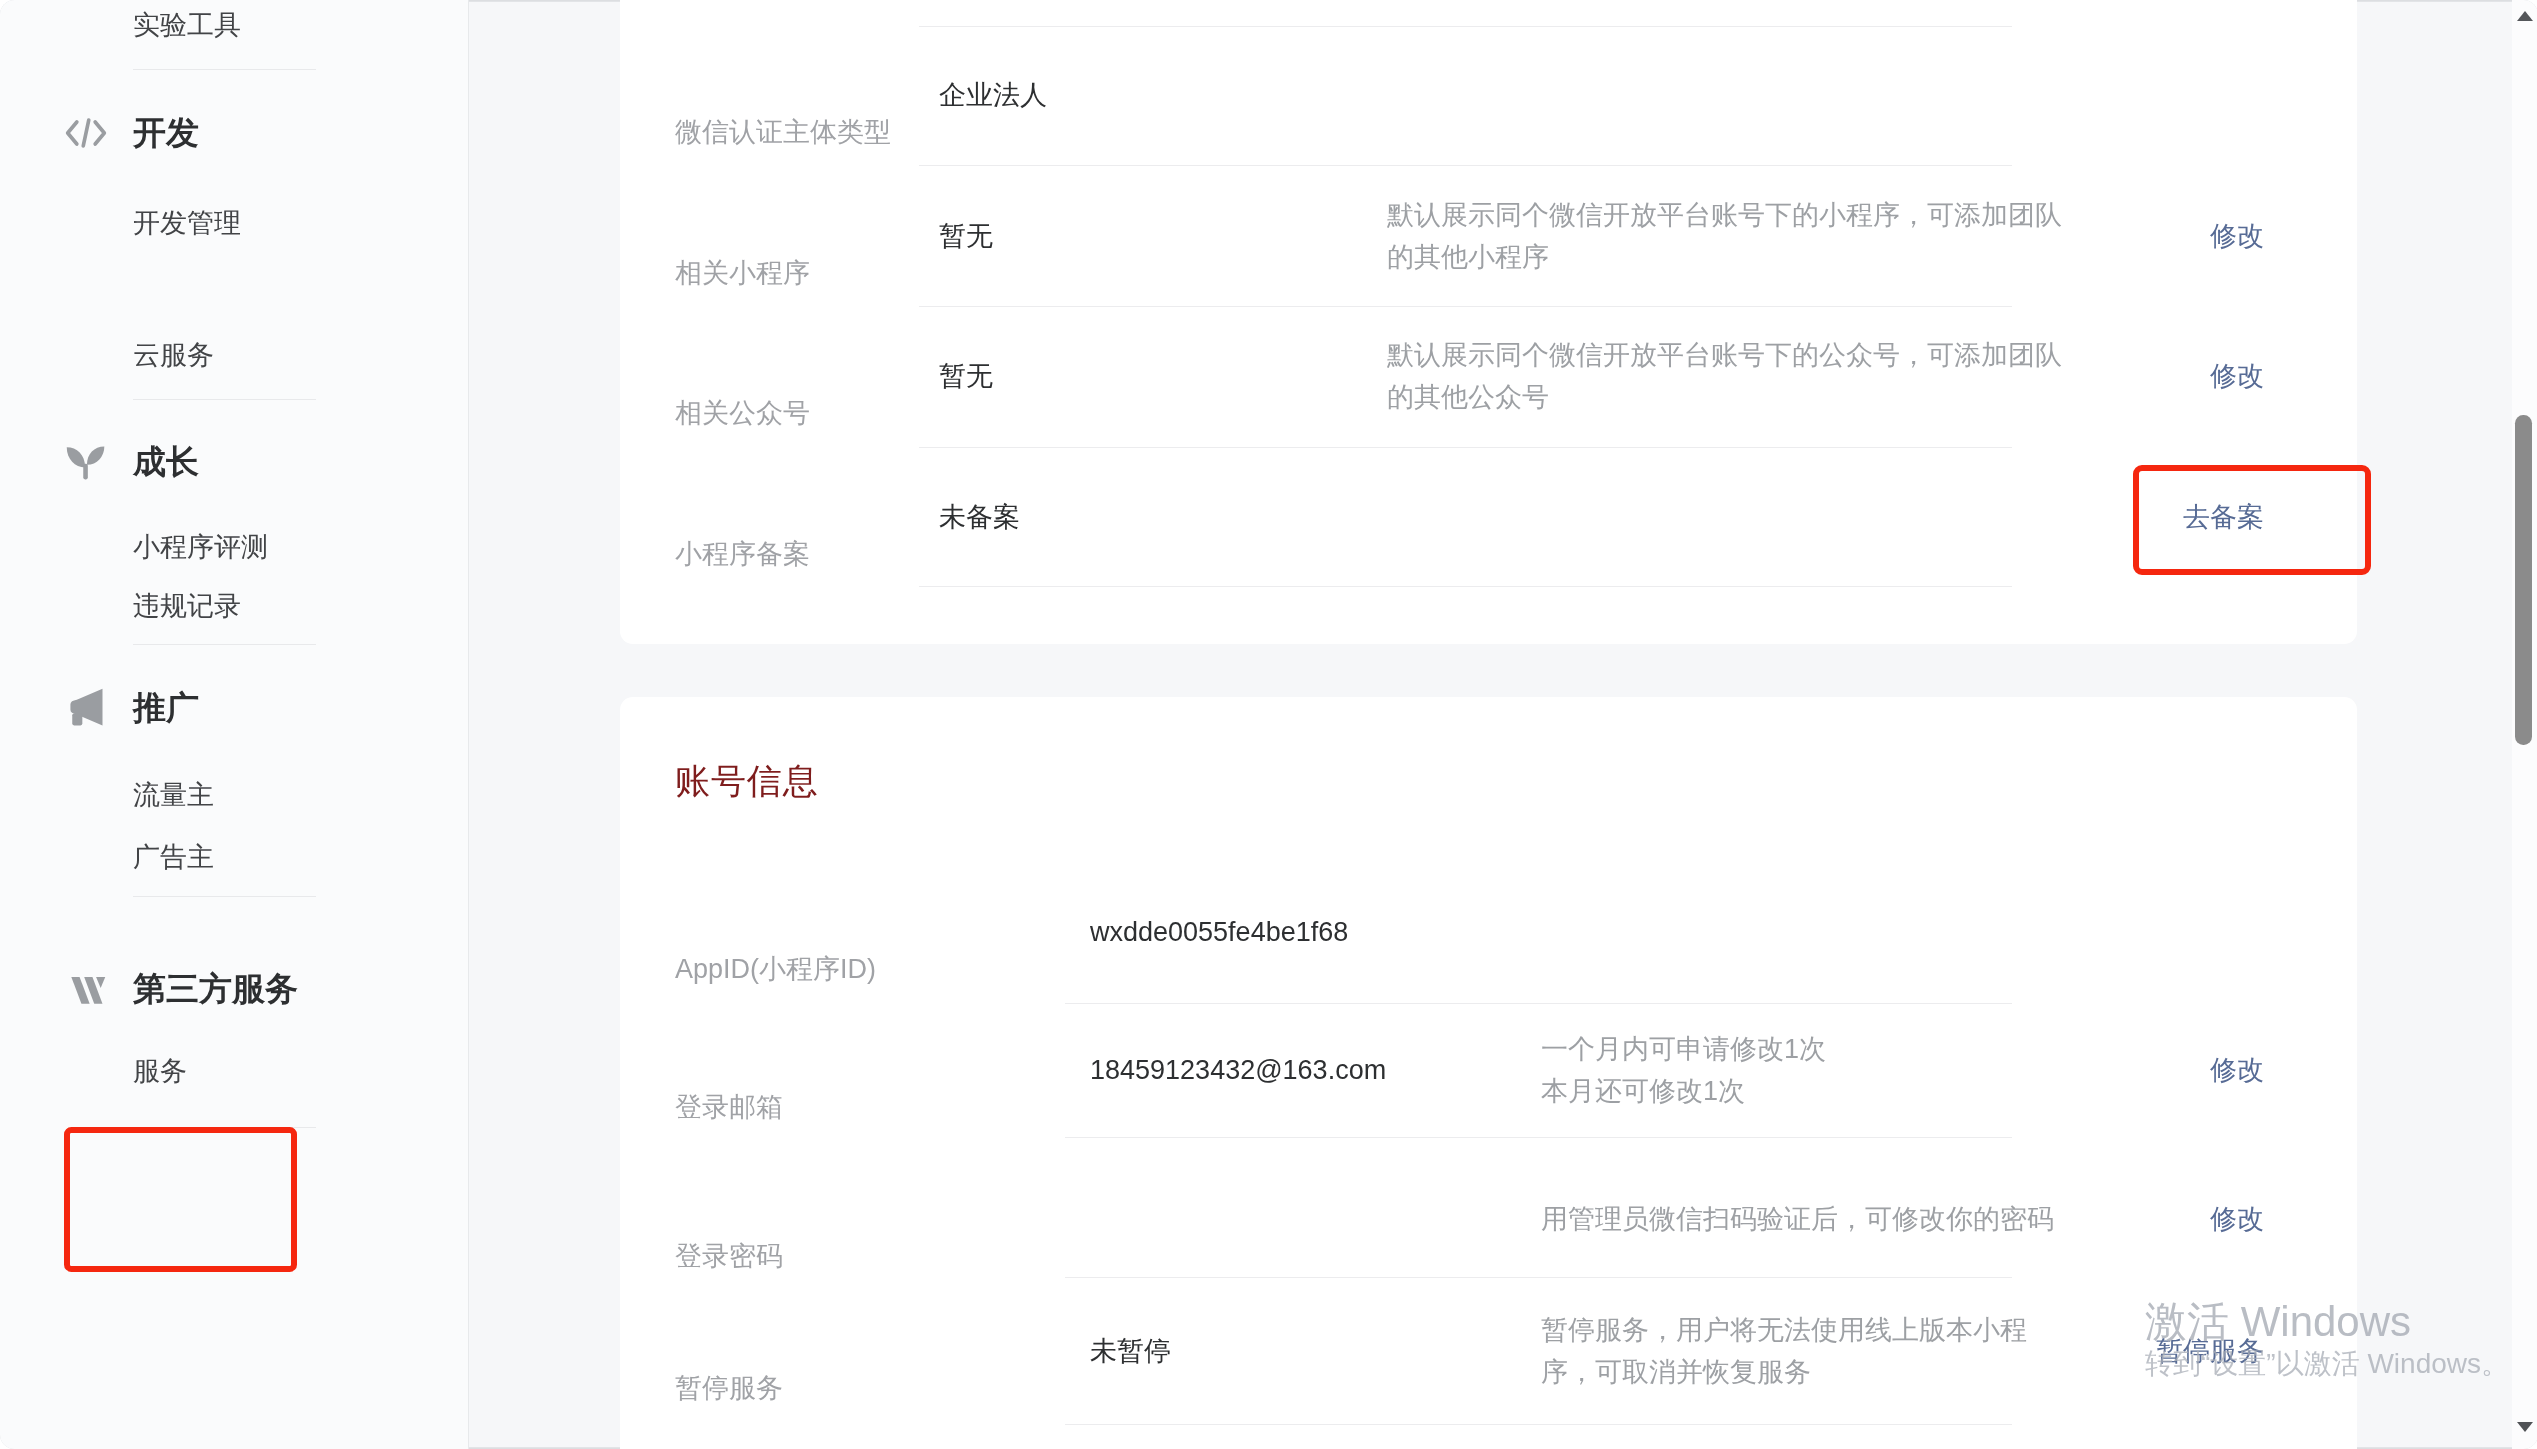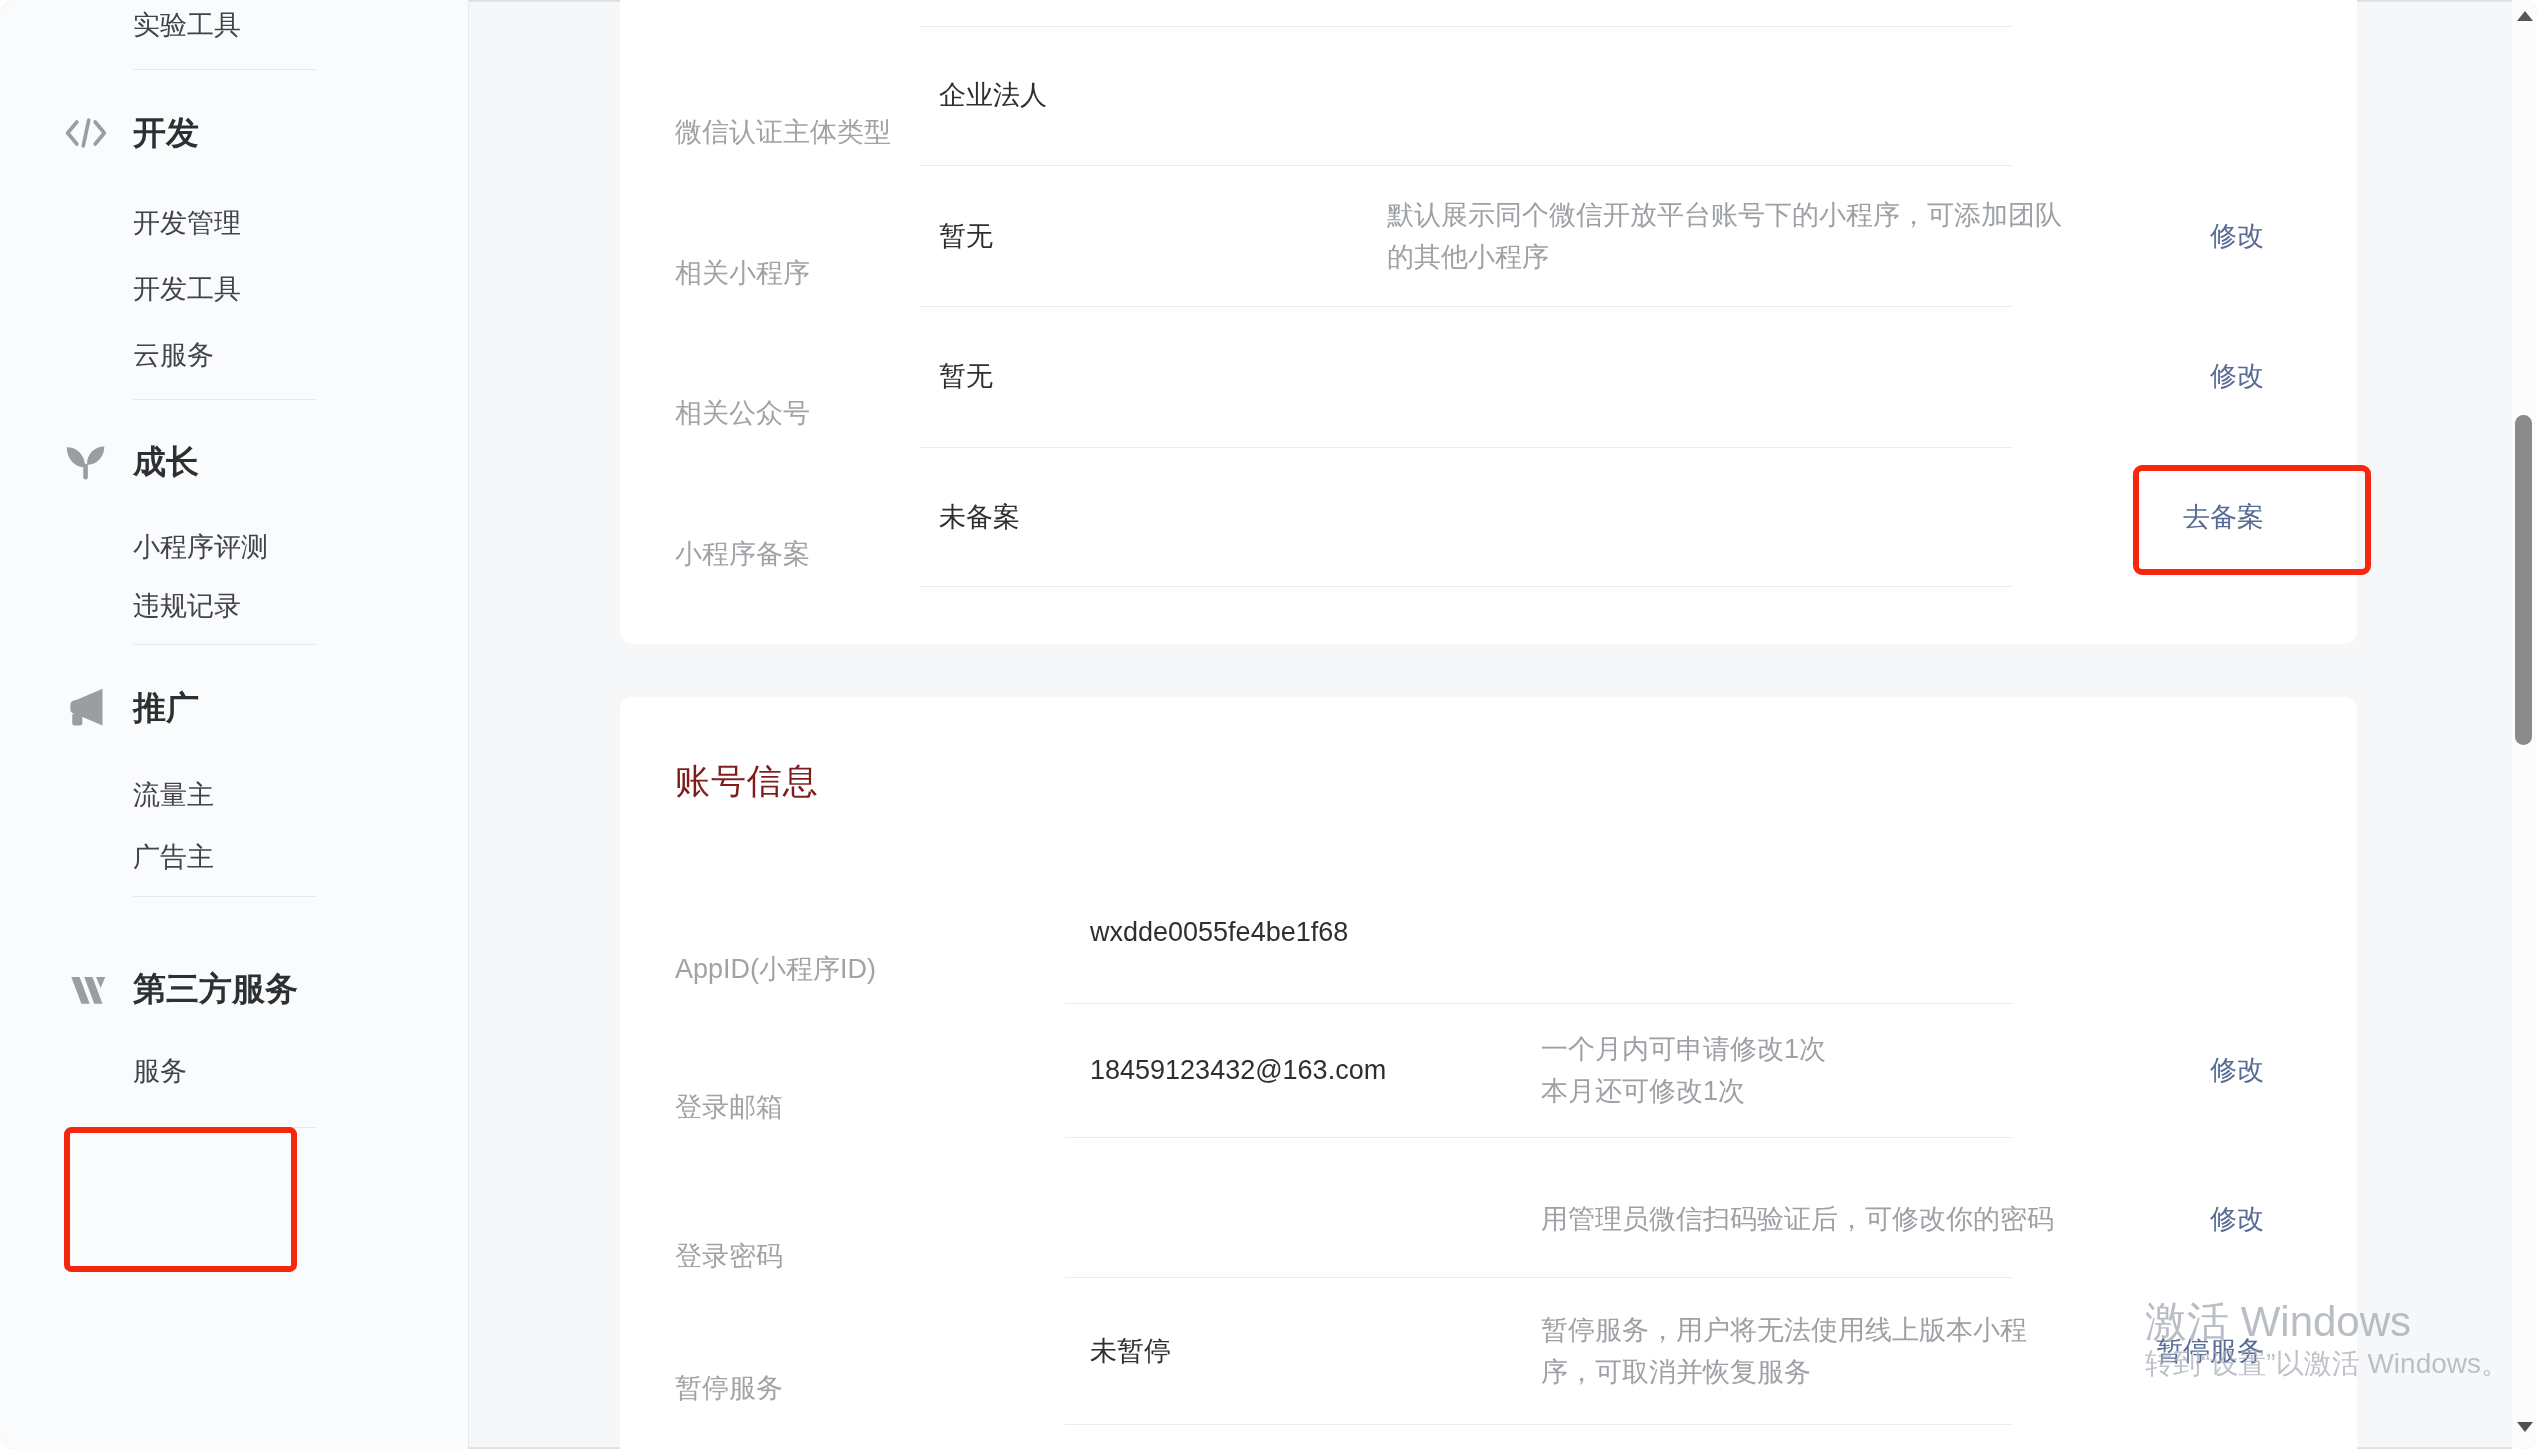--- a/index.html
+++ b/index.html
@@ -115,23 +115,20 @@
           <polyline points="14,12 4,24 14,36"></polyline>
             <polyline points="34,12 44,24 34,36"></polyline>
             <line x1="27" y1="10" x2="21" y2="38"></line>
         </svg>
       </span>
       <span class="lbl">开发</span>
     </div>
     <div class="side-item sub" style="top:191px">
       <span class="lbl">开发管理</span>
     </div>
-    <div class="side-item sub" style="top:257px">
-      <span class="lbl">开发工具</span>
-    </div>
     <div class="side-item sub" style="top:323px">
       <span class="lbl">云服务</span>
     </div>
     <div class="side-divider" style="top:399px"></div>
 
     <div class="side-item header" style="top:430px">
       <span class="side-icon">
         <svg viewBox="0 0 48 48" width="44" height="44" fill="#9a9da1">
           <path d="M23 30 C23 16 14 8 3 8 C3 21 12 30 23 30 Z"></path>
           <path d="M25 27 C25 15 33 7 44 7 C44 18 36 27 25 27 Z"></path>
@@ -198,20 +195,24 @@
         <div>默认展示同个微信开放平台账号下的小程序，可添加团队</div>
         <div>的其他小程序</div>
       </span>
       <span class="row-link">修改</span>
     </div>
     <div class="hdiv" style="top:306px"></div>
 
     <div class="row" style="top:306px;height:140px">
       <span class="row-label">相关公众号</span>
       <span class="row-value">暂无</span>
+      <span class="row-desc">
+        <div>默认展示同个微信开放平台账号下的公众号，可添加团队</div>
+        <div>的其他公众号</div>
+      </span>
       <span class="row-link">修改</span>
     </div>
     <div class="hdiv" style="top:447px"></div>
 
     <div class="row" style="top:447px;height:139px">
       <span class="row-label">小程序备案</span>
       <span class="row-value">未备案</span>
       <span class="row-link">去备案</span>
     </div>
     <div class="hdiv" style="top:586px"></div>

